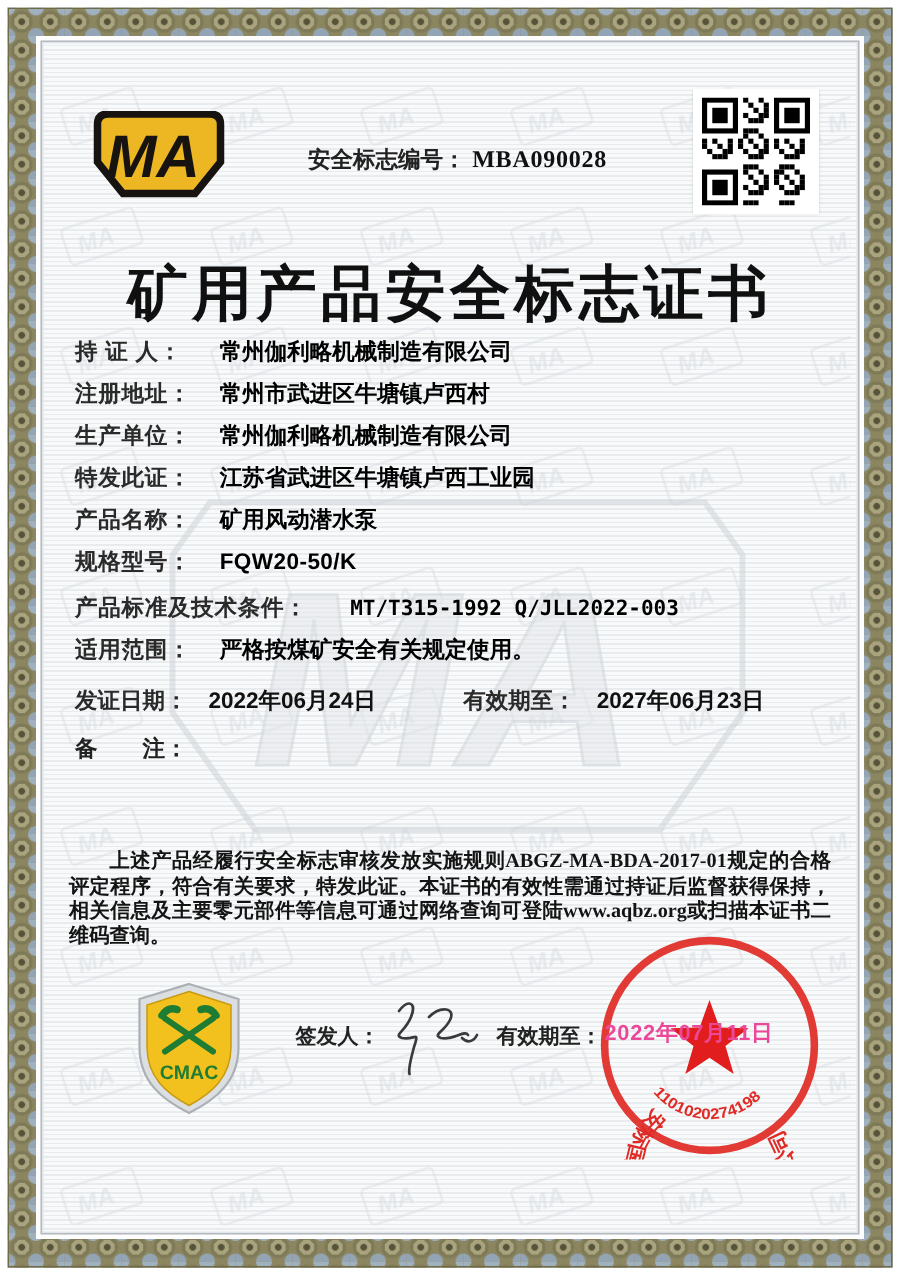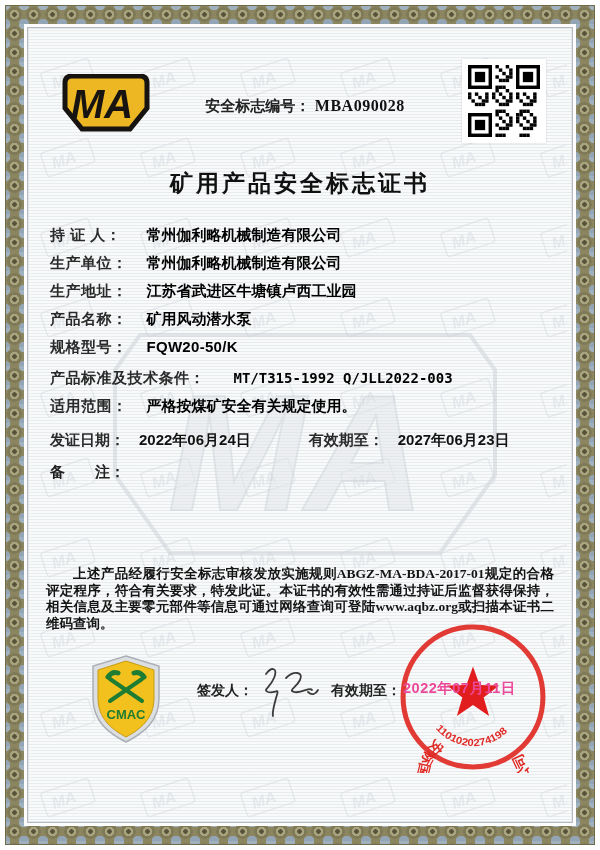--- a/index.html
+++ b/index.html
@@ -26,21 +26,21 @@
 
   
   .ma-logo{position:absolute;left:62px;top:74px;width:88px;height:58px;}
   .certno{position:absolute;left:170px;top:97px;width:270px;text-align:center;white-space:nowrap;}
   .certno .l{font-size:15px;font-weight:700;color:#222;}
   .certno .v{font-size:16px;font-weight:600;color:#111;font-family:"Liberation Serif",serif;letter-spacing:.5px;}
   .qr{position:absolute;left:462px;top:59px;width:84px;height:84px;background:#fff;box-shadow:0 0 2px rgba(0,0,0,.15);}
   .qr svg{position:absolute;left:6px;top:6px;}
 
   .title{position:absolute;left:0;top:168px;width:100%;text-align:center;
-    font-family:Liberation Mono, monospace;font-weight:700;font-size:23px;color:#101010;letter-spacing:3px;}
+    font-family:Liberation Mono, monospace;font-weight:700;font-size:40px;color:#101010;letter-spacing:3px;}
 
   
   .fields{position:absolute;left:50px;top:225px;width:510px;color:#222;}
   .row{line-height:19px;margin-bottom:8px;white-space:nowrap;}
   .lbl{display:inline-block;width:92px;font-size:15px;font-weight:700;color:#2a2a2a;letter-spacing:.5px;vertical-align:top;}
   .row.wide .lbl{width:auto;margin-right:24px;}
   .val{font-size:15px;color:#000;}
   .script{font-family:"Liberation Serif",serif;font-weight:700;font-style:normal;}
   .model{font-family:"Liberation Sans",sans-serif;font-weight:800;font-size:15px;letter-spacing:.3px;}
   .mono{font-family:"DejaVu Sans Mono",monospace;font-weight:600;font-size:14px;}
@@ -205,25 +205,29 @@
   </div>
 
   <div class="title">矿用产品安全标志证书</div>
 
   <div class="fields">
     <div class="row">
       <span class="lbl">持 证 人：</span>
       <span class="val script">常州伽利略机械制造有限公司</span>
     </div>
     <div class="row">
+      <span class="lbl">注册地址：</span>
+      <span class="val script">常州市武进区牛塘镇卢西村</span>
+    </div>
+    <div class="row">
       <span class="lbl">生产单位：</span>
       <span class="val script">常州伽利略机械制造有限公司</span>
     </div>
     <div class="row">
-      <span class="lbl">生产地址：</span>
+      <span class="lbl">特发此证：</span>
       <span class="val script">江苏省武进区牛塘镇卢西工业园</span>
     </div>
     <div class="row">
       <span class="lbl">产品名称：</span>
       <span class="val script">矿用风动潜水泵</span>
     </div>
     <div class="row">
       <span class="lbl">规格型号：</span>
       <span class="val model">FQW20-50/K</span>
     </div>

